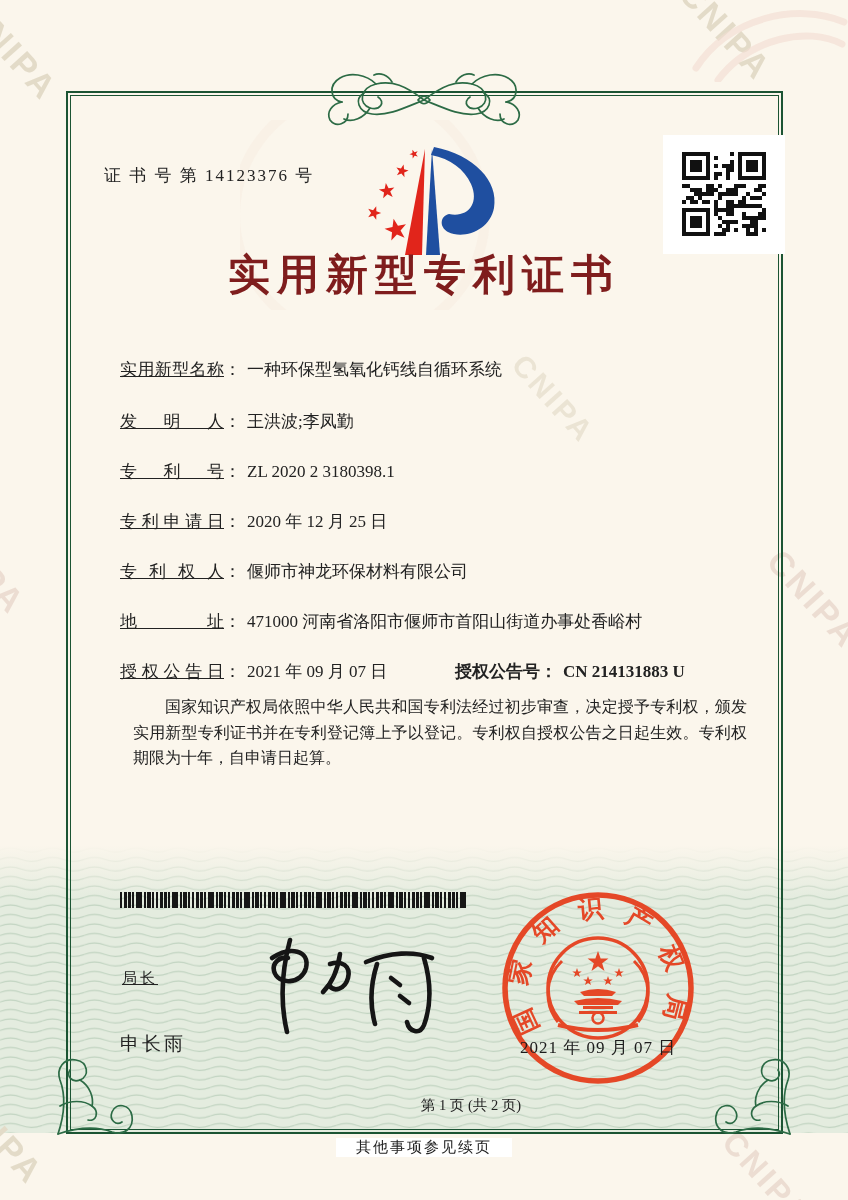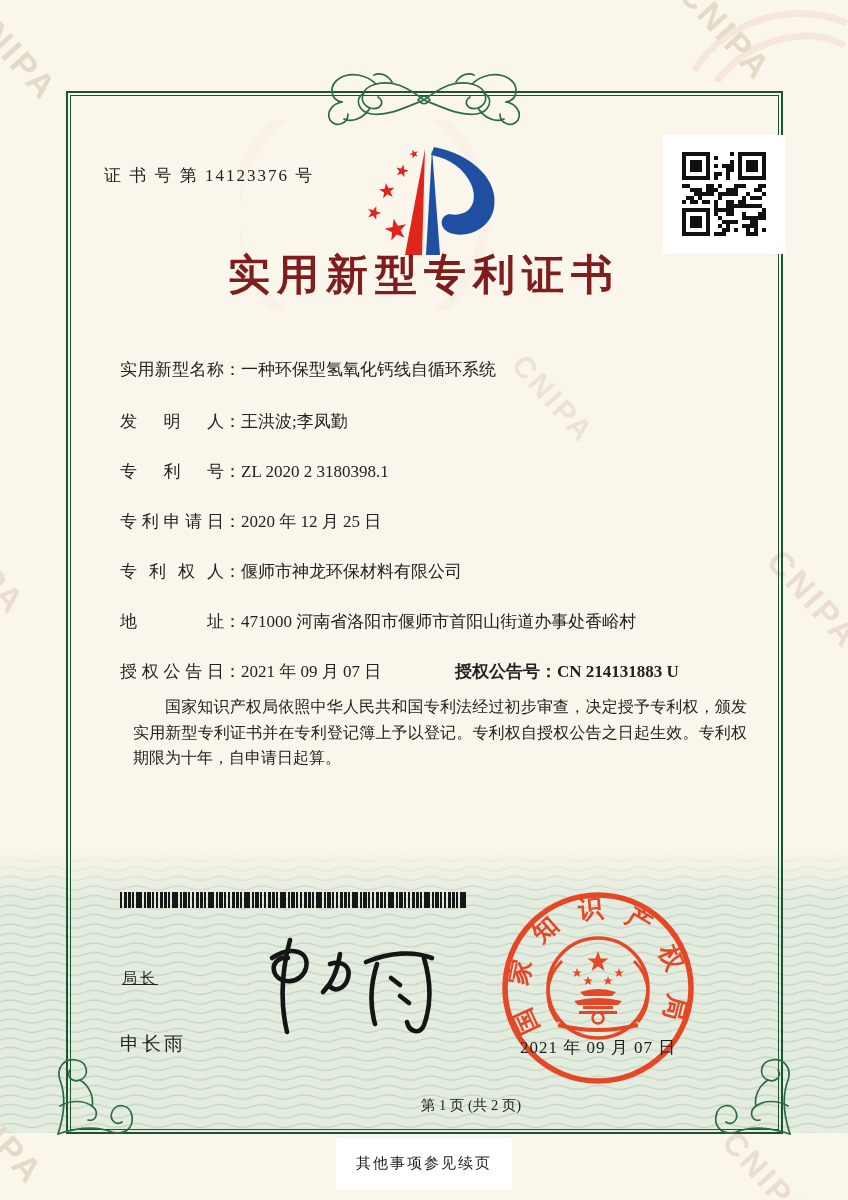--- a/index.html
+++ b/index.html
@@ -30,42 +30,42 @@
   .ornament{position:absolute; z-index:3; pointer-events:none;}
   
   .cert-no{position:absolute; left:104px; top:164px; z-index:4; font-size:17px; letter-spacing:2px;}
   .logo{position:absolute; left:352px; top:133px; z-index:4;}
   .qr-wrap{position:absolute; left:663px; top:135px; width:122px; height:119px; background:#fff; z-index:4;}
   .qr-wrap svg{position:absolute; left:19px; top:17px;}
   .title{position:absolute; left:0; top:247px; width:848px; text-align:center; z-index:4;
     font-size:42px; font-weight:bold; letter-spacing:7px; color:#7f1d1d;}
   .fields{position:absolute; left:120px; top:0; width:640px; z-index:4; font-size:17px;}
   .frow{position:absolute; left:0; white-space:nowrap;}
-  .flabel{display:inline-block; width:104px; text-align:justify; text-align-last:justify; vertical-align:top;}
-  .fvalue{}
+  .flabel{display:inline-block; width:104px; text-align:justify; text-align-last:justify; vertical-align:top;text-decoration:underline;}
+  .fvalue{margin-left:6px;}
   .fgroup2{position:absolute; left:335px; top:0; white-space:nowrap;font-weight:bold;}
   .paras{position:absolute; left:120px; top:694px; width:614px; z-index:4;
     font-size:16px; line-height:25.5px; text-align:justify;margin-left:13px;}
   .paras p{margin:0; text-indent:2em;}
   .paras p + p{margin-top:6px;}
   
   .barcode{position:absolute; left:120px; top:892px; width:348px; height:16px; z-index:4;
     background-image:
       repeating-linear-gradient(90deg,#161616 0 2px,transparent 2px 4px),
       repeating-linear-gradient(90deg,#161616 0 1px,transparent 1px 6px),
       repeating-linear-gradient(90deg,#161616 0 2px,transparent 2px 9px);}
   .director-title{position:absolute; left:122px; top:969px; z-index:4; font-size:15px; letter-spacing:3px;text-decoration:underline;}
   .director-name{position:absolute; left:120px; top:1031px; z-index:4; font-size:19px; letter-spacing:3px;}
   .signature{position:absolute; left:250px; top:926px; z-index:5;}
   .seal{position:absolute; left:498px; top:888px; z-index:5; opacity:.93;}
   .seal-date{position:absolute; left:520px; top:1036px; width:190px; z-index:6;
     font-size:17px; letter-spacing:1px; color:#1c1c1c;}
   .page-num{position:absolute; left:0; top:1096px; width:848px; text-align:center; z-index:4; font-size:14.5px;margin-left:47px;}
   .cont-note{position:absolute; left:424px; top:1138px; transform:translateX(-50%); z-index:4;
-    background:#fff; padding:16px 20px; font-size:15px; letter-spacing:2px; white-space:nowrap;}
+    background:#fff; padding:0 20px; font-size:15px; letter-spacing:2px; white-space:nowrap;}
 </style>
 </head>
 <body>
 
 <div class="page">
 
   <span class="wm" style="left:-14px; top:-6px; font-size:34px;">CNIPA</span>
   <span class="wm" style="left:700px; top:-26px; font-size:34px;">CNIPA</span>
   <span class="wm" style="left:530px; top:348px; font-size:30px; opacity:.65;">CNIPA</span>
   <span class="wm wm-pink" style="left:-46px; top:508px; font-size:34px;">CNIPA</span>

